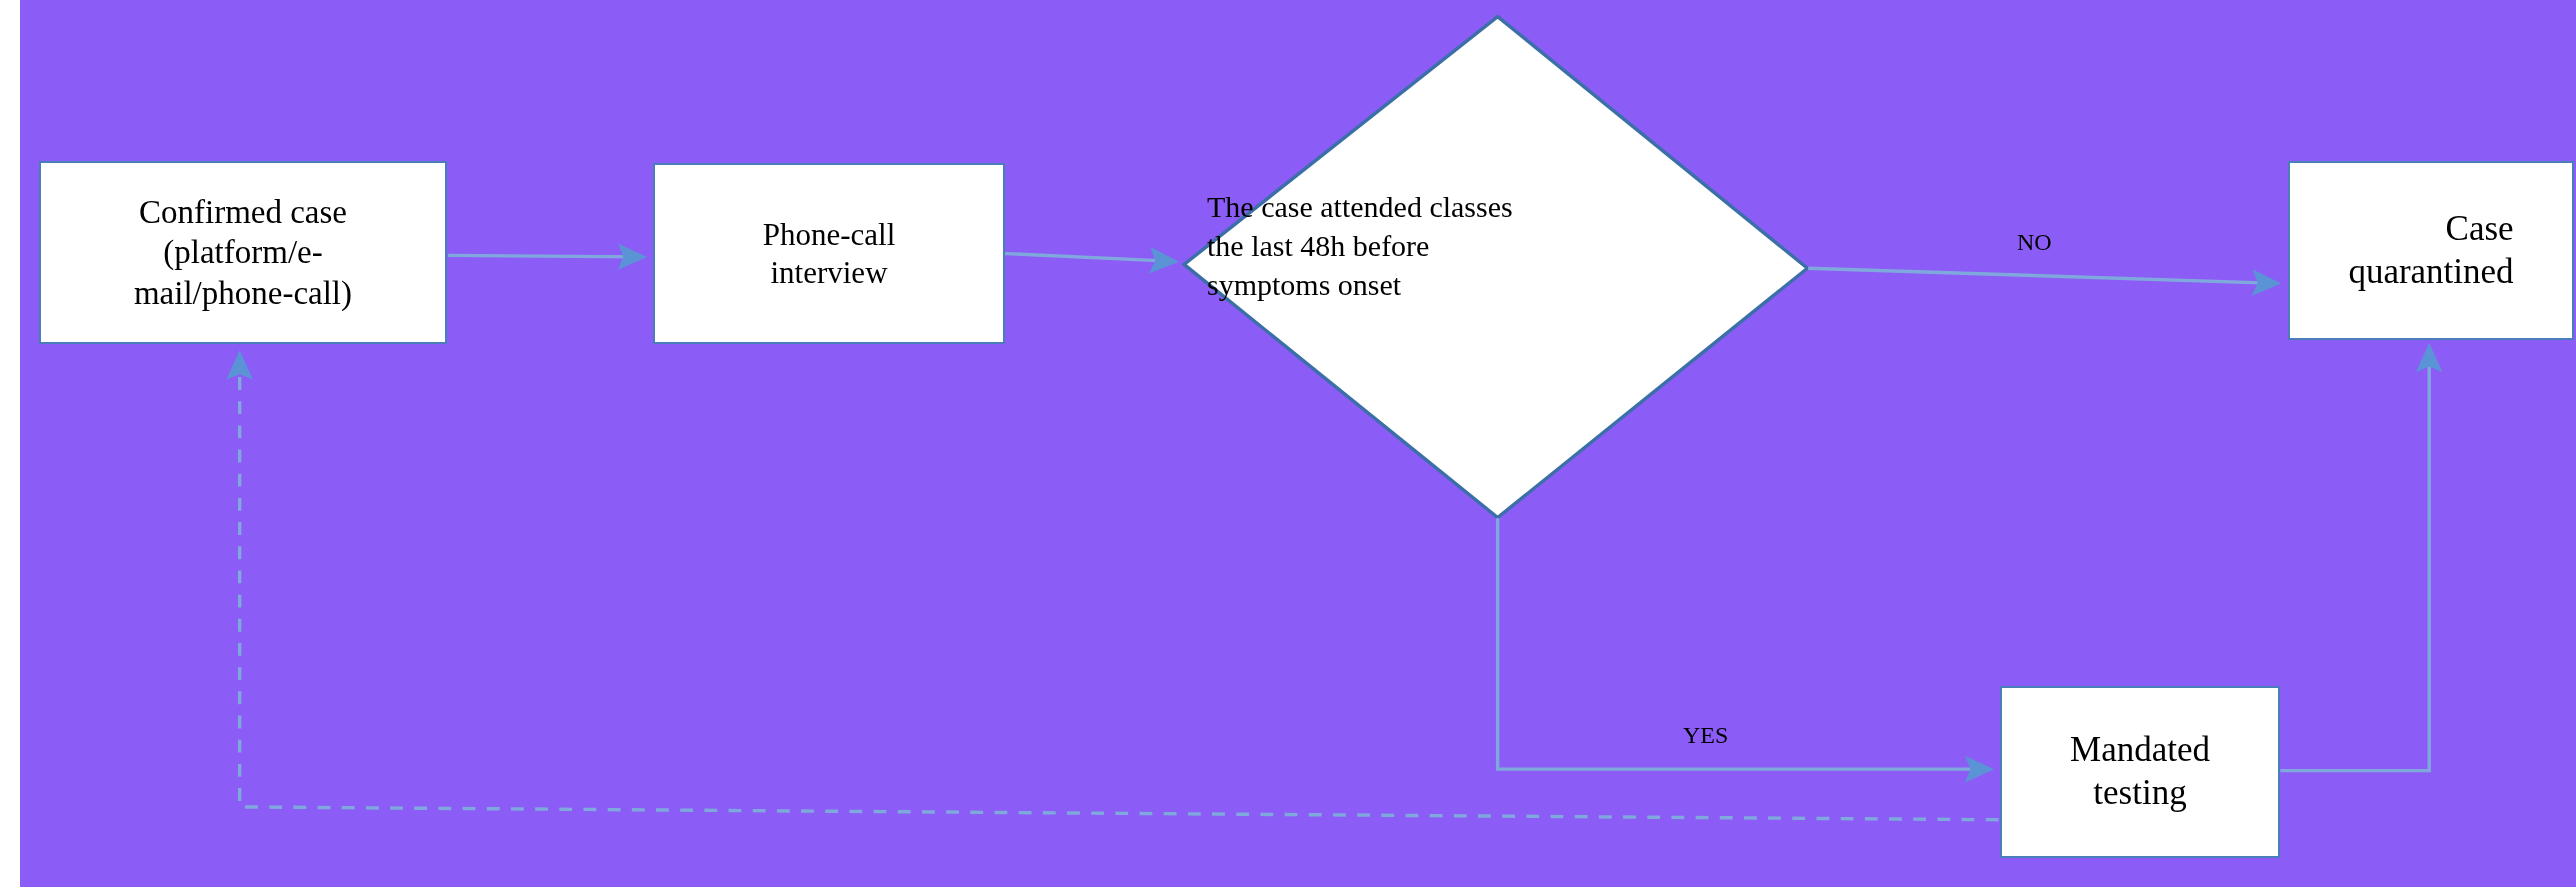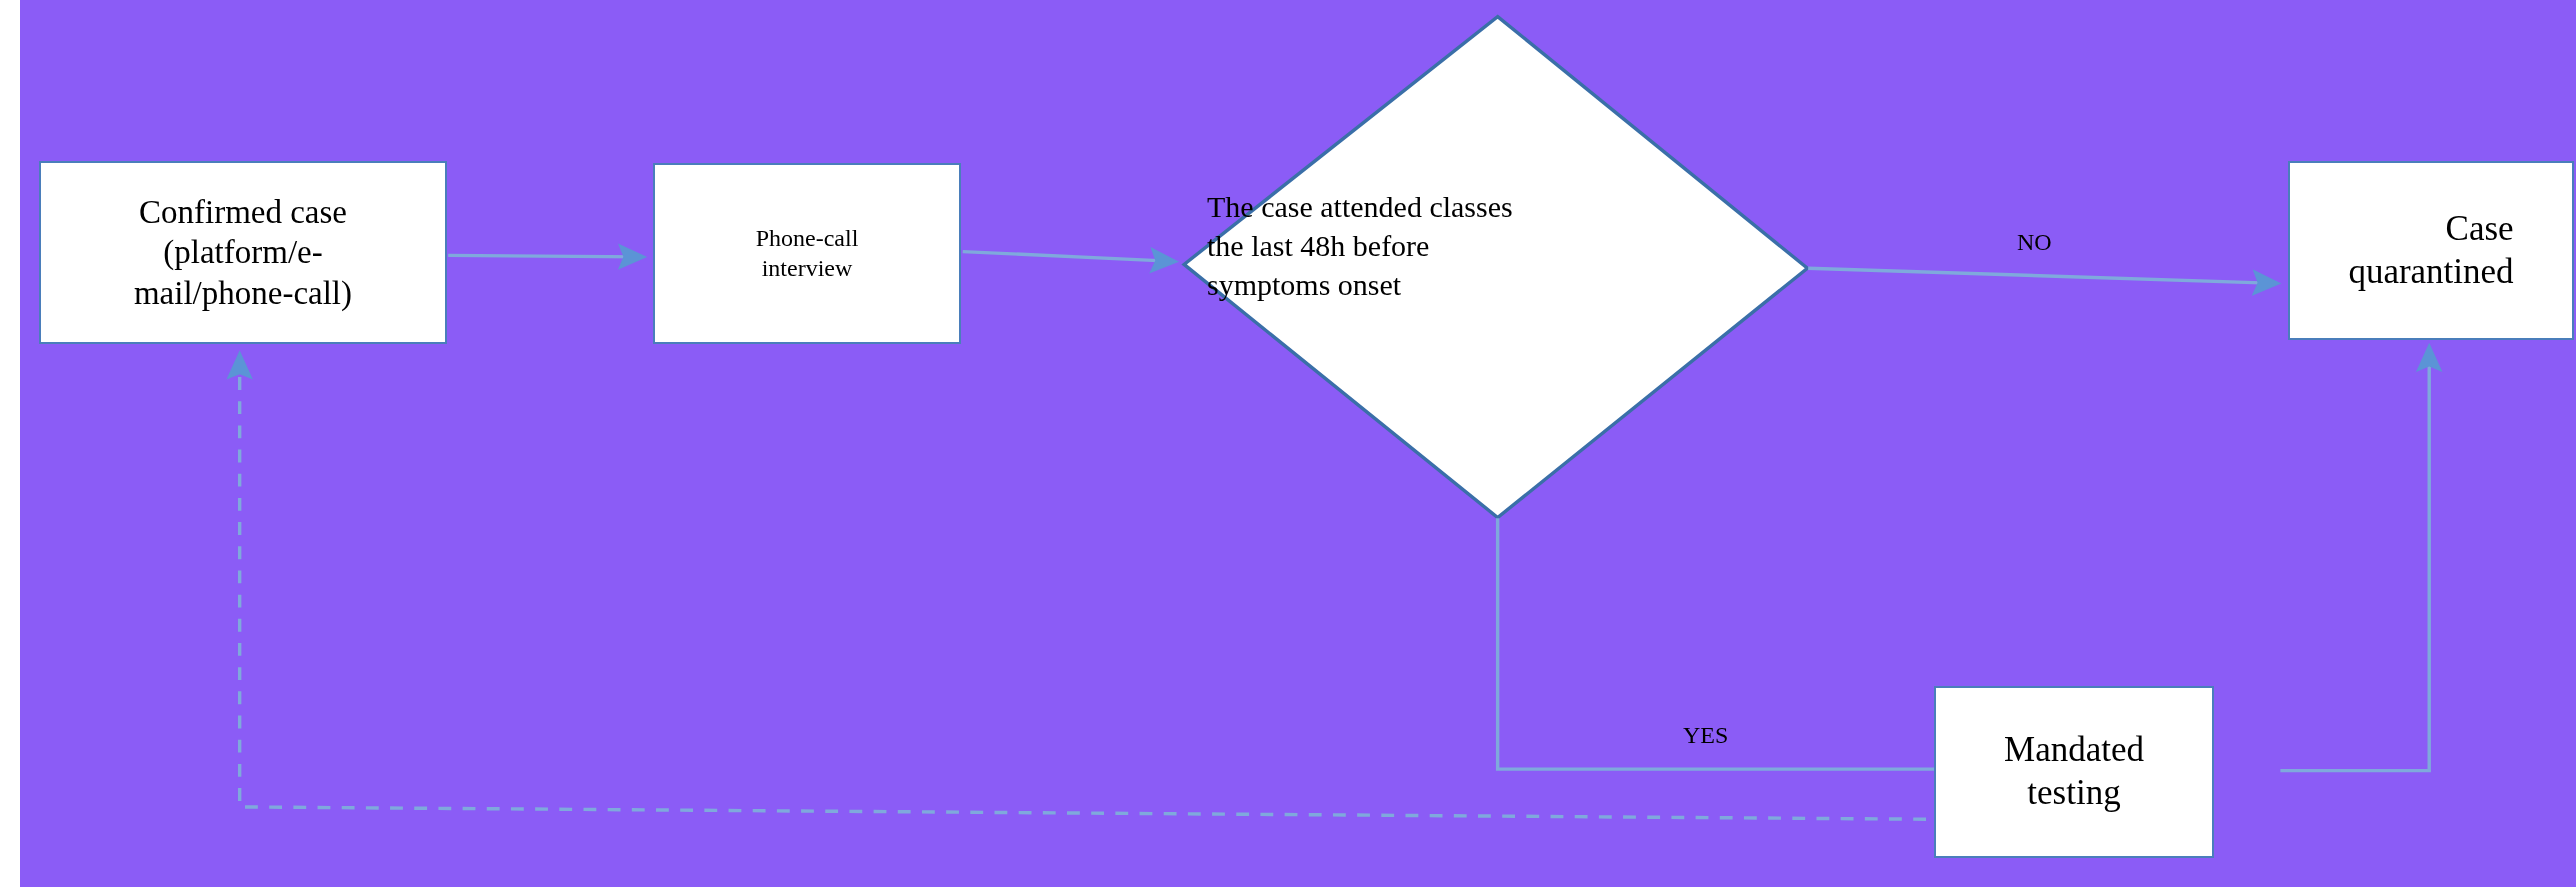--- a/index.html
+++ b/index.html
@@ -40,31 +40,31 @@
     white-space: pre-line;
     padding: 0 10.6px;
   }
   #node-confirmed-case {
     left: 19px; top: 161px;
     width: 408px; height: 183px;
     font-size: 33px;
   }
   #node-phone-call-interview {
     left: 633px; top: 163px;
-    width: 308px; height: 181px;
-    font-size: 24px;
+    width: 352px; height: 181px;
+    font-size: 31px;
   }
   #node-case-quarantined {
     left: 2268px; top: 161px;
     width: 286px; height: 179px;
     font-size: 35px;
     text-align: right;
   }
   #node-mandated-testing {
-    left: 1914px; top: 686px;
+    left: 1980px; top: 686px;
     width: 280px; height: 172px;
     font-size: 35px;
   }
   .decision-text {
     position: absolute;
     left: 1187px;
     top: 187px;
     width: 582px;
     text-align: left;
     font-size: 30px;

